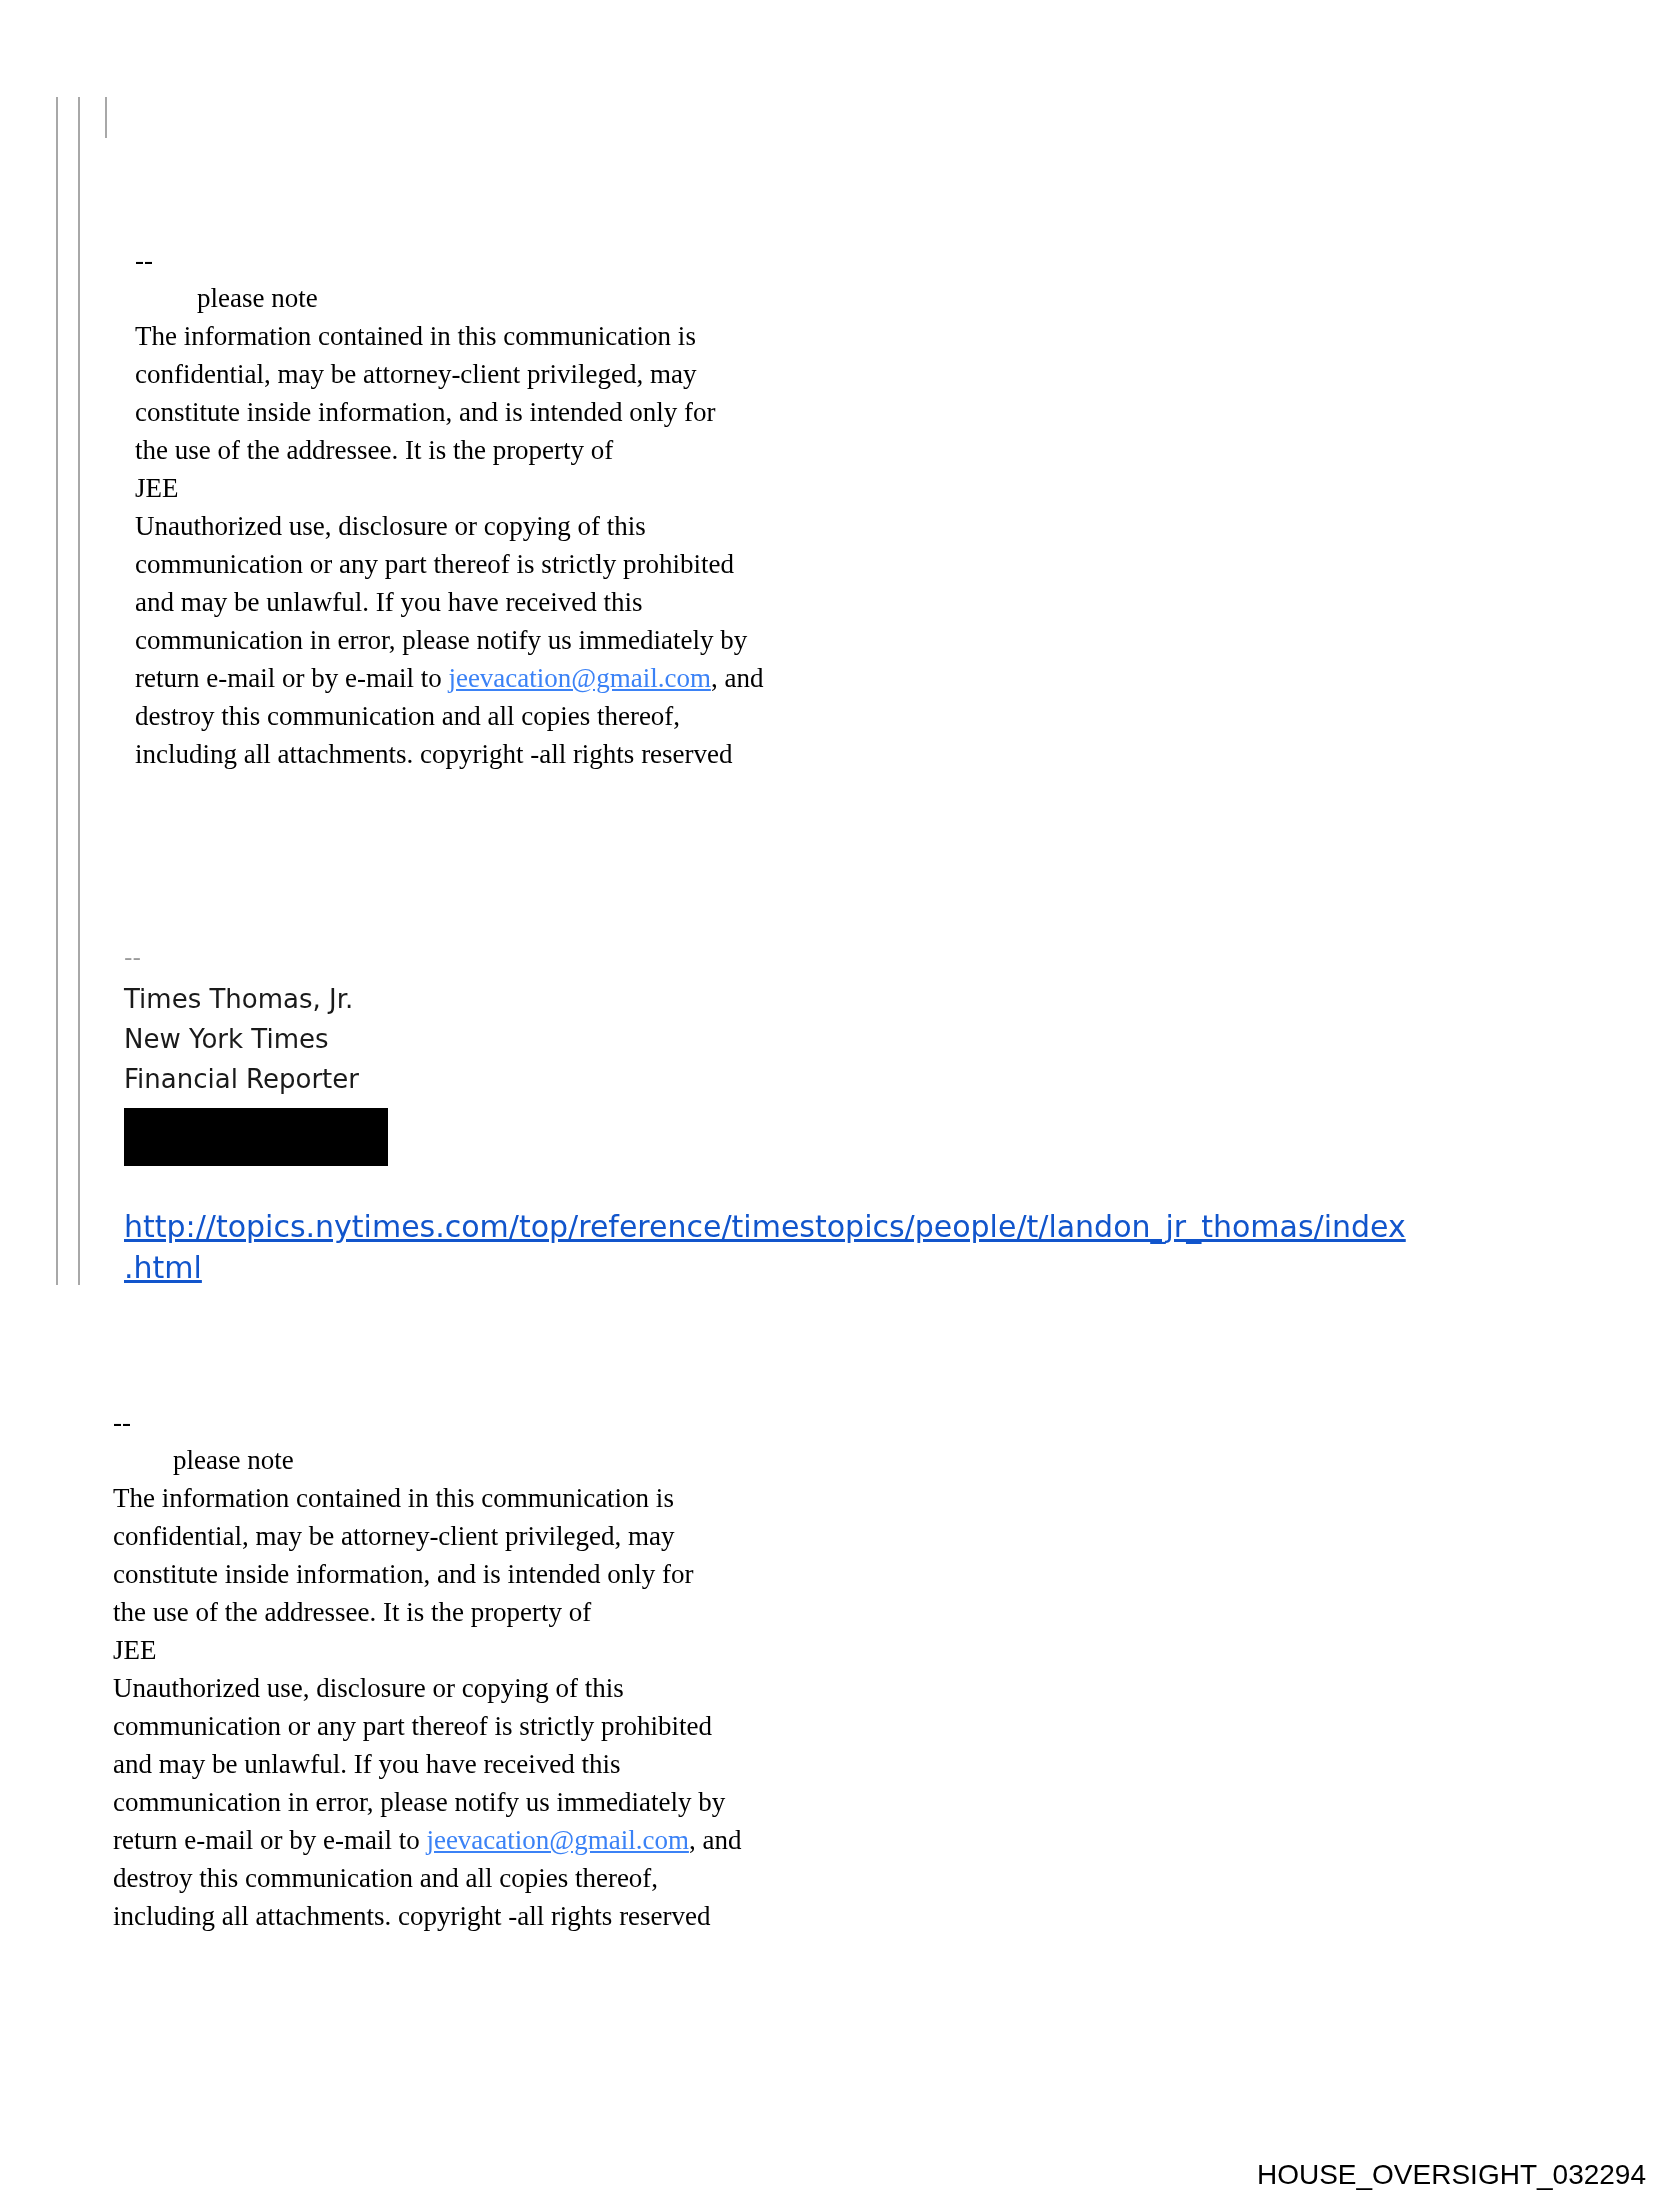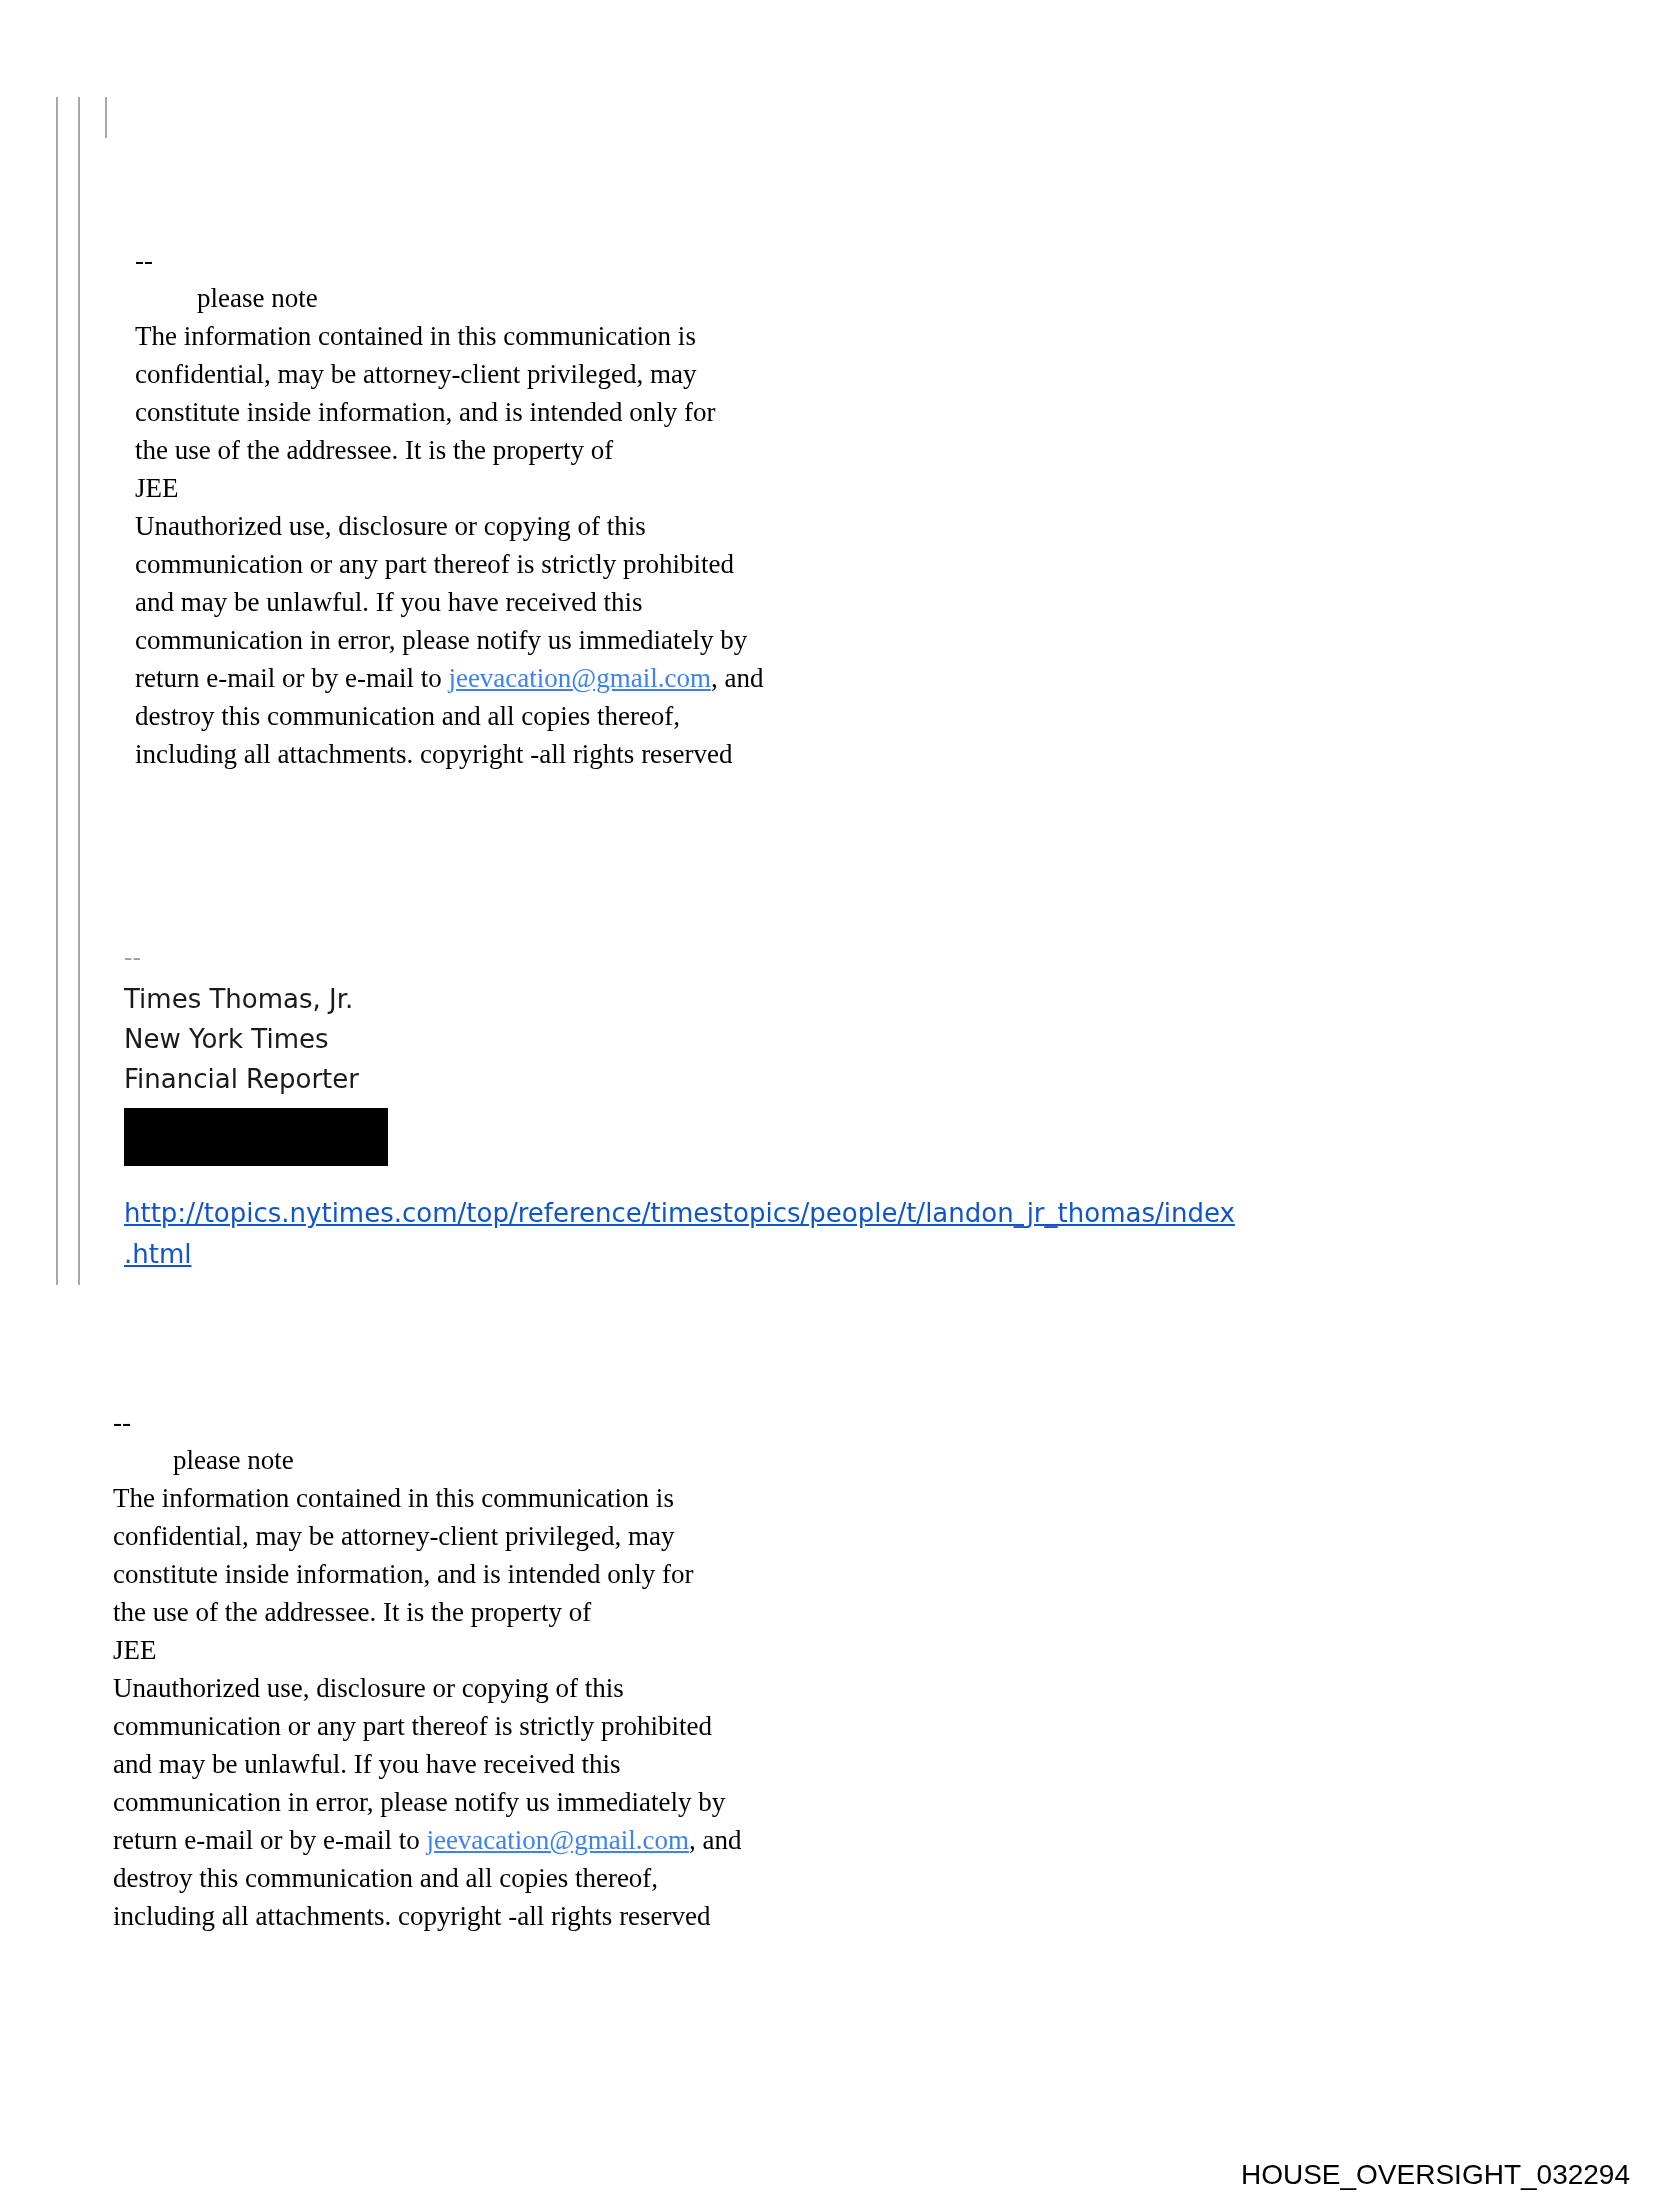--- a/index.html
+++ b/index.html
@@ -53,32 +53,32 @@
     margin-bottom: 5.2px;
   }
   .redaction {
     width: 264px;
     height: 58px;
     background: #000000;
     margin-top: 9.2px;
   }
   .sig-url {
     display: block;
-    margin-top: 27px;
-    font-size: 26px;
+    margin-top: 40px;
+    font-size: 30px;
     line-height: 41px;
     color: #1155cc;
     text-decoration: underline;
     cursor: pointer;
   }
 
   .footer {
     position: absolute;
     top: 2159px;
-    right: 39px;
+    right: 23px;
     font-family: "Liberation Sans", sans-serif;
     font-size: 28px;
     color: #000;
   }
 </style>
 </head>
 <body>
 
 <div class="page">
 

